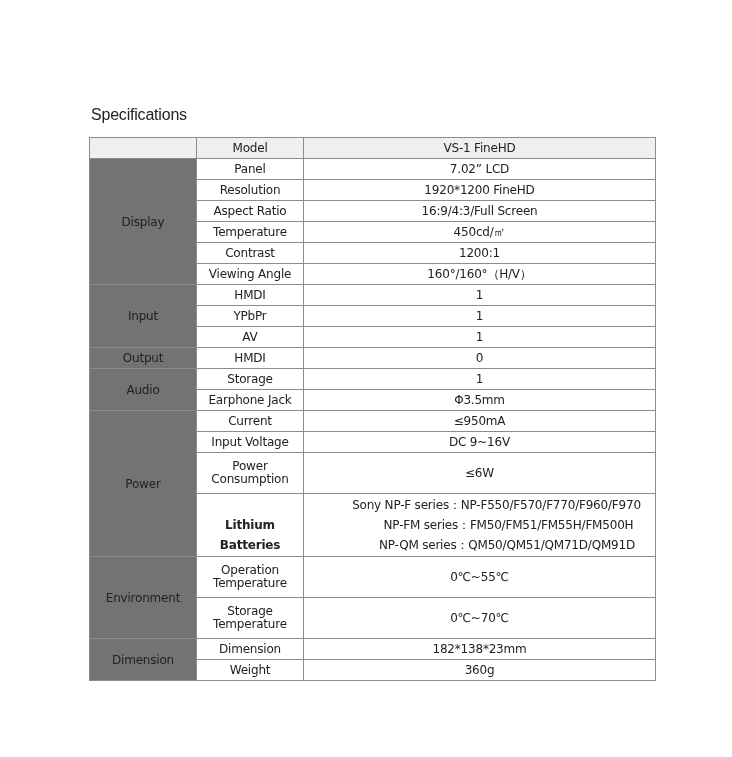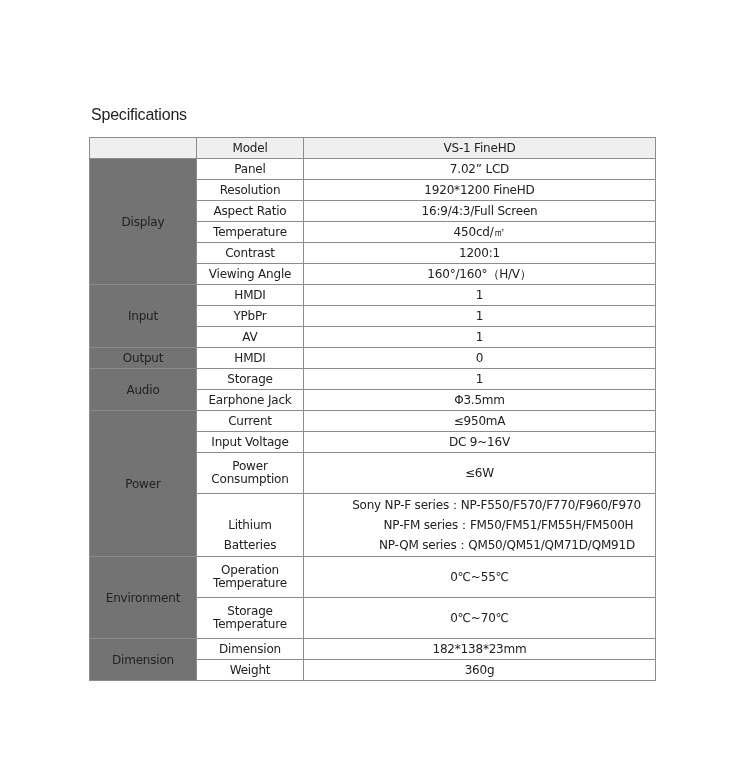--- a/index.html
+++ b/index.html
@@ -13,21 +13,21 @@
   table.spec td { border: 1.5px solid #8c8c8c; text-align: center; vertical-align: middle;
                   padding: 1px; line-height: 14px; letter-spacing: -0.2px; }
   col.c1 { width: 107px; } col.c2 { width: 107px; } col.c3 { width: 352px; }
   td.cat { background: #737373; }
   tr.model td { background: #efefef; }
   tr.h21 { height: 21px; }
   tr.h41 { height: 41px; }
   tr.h61 { height: 61px; }
   .lines { display: block; }
   .lines span { display: block; line-height: 20px; }
-  .lb span { display: block; line-height: 20px; }
+  .lb span { display: block; line-height: 20px; font-weight: bold; }
   .batt { text-align: left; padding-left: 0; }
   .batt .b0 { padding-left: 34px; }
   .batt .b1 { padding-left: 58px; text-align: center; }
   .batt .b2 { padding-left: 55px; }
   .tight { line-height: 13px !important; }
 </style>
 </head>
 <body>
 
 <div class="title">Specifications</div>

